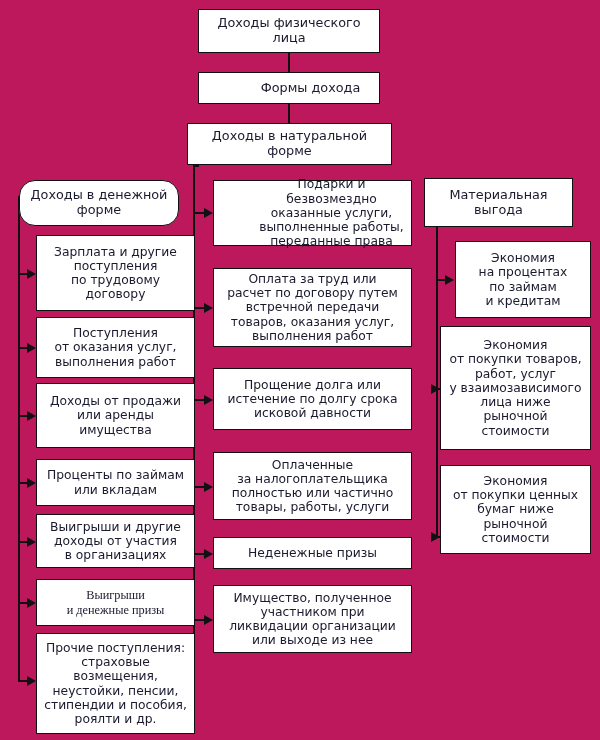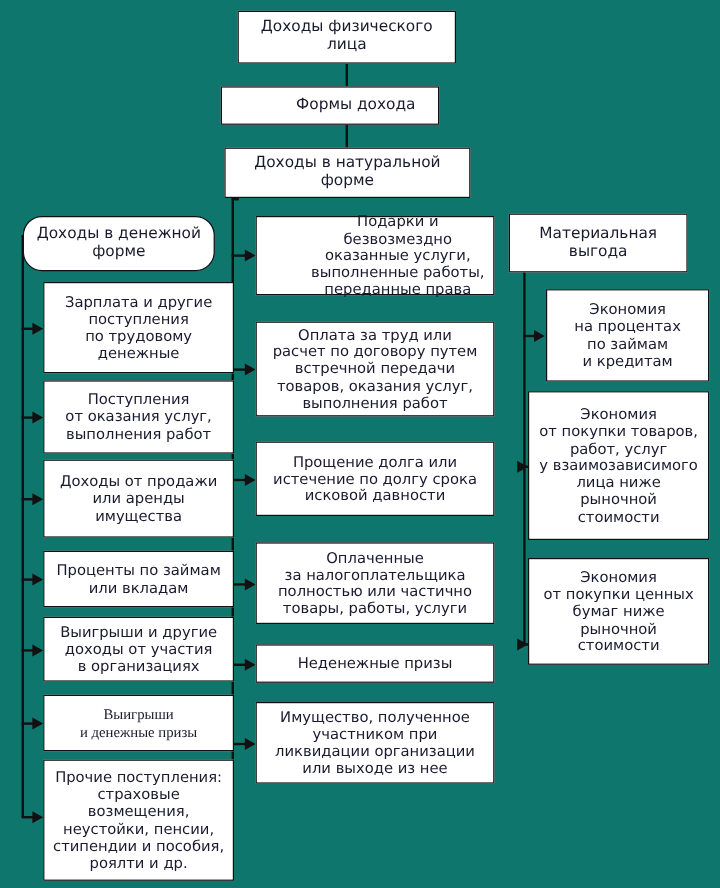--- a/index.html
+++ b/index.html
@@ -5,21 +5,21 @@
 <style>
   html, body {
     margin: 0;
     padding: 0;
     background: #ffffff;
   }
   #diagram {
     position: relative;
     width: 600px;
     height: 740px;
-    background: #0f766e;
+    background: #be185d;
     font-family: "DejaVu Sans", "Liberation Sans", sans-serif;
     overflow: hidden;
   }
   .node {
     position: absolute;
     box-sizing: border-box;
     border: 1.6px solid #111111;
     background: #ffffff;
     color: #1a1a2e;
     display: flex;
@@ -53,21 +53,21 @@
 </head>
 <body>
 
 <div id="diagram">
 
   <div class="node big" style="left:198px; top:9px; width:182px; height:44px;">Доходы физического
 лица</div>
 
   <div class="line vline" style="left:288px; top:53px; height:19px;"></div>
 
-  <div class="node big" style="left:184px; top:72px; width:182px; height:32px;padding-left:47px;">Формы дохода</div>
+  <div class="node big" style="left:198px; top:72px; width:182px; height:32px;padding-left:47px;">Формы дохода</div>
 
   <div class="line vline" style="left:288px; top:104px; height:19px;"></div>
 
   <div class="node big" style="left:187px; top:123px; width:205px; height:42px;">Доходы в натуральной
 форме</div>
 
   <div class="node big" style="left:19px; top:180px; width:160px; height:46px;border-radius:16px;">Доходы в денежной
 форме</div>
 
   <div class="node big" style="left:424px; top:178px; width:149px; height:49px;">Материальная
@@ -114,21 +114,21 @@
 или выходе из нее</div>
   <div class="line hline" style="left:193px; top:619px; width:12px;"></div>
   <div class="arrow" style="left:204px; top:615px;"></div>
 
   <div class="line vline" style="left:18px; top:196px; height:485px;"></div>
   <div class="line hline" style="left:18px; top:196px; width:5px;"></div>
 
   <div class="node" style="left:36px; top:235px; width:159px; height:76px;">Зарплата и другие
 поступления
 по трудовому
-денежные</div>
+договору</div>
   <div class="line hline" style="left:18px; top:273px; width:11px;"></div>
   <div class="arrow" style="left:27px; top:269px;"></div>
 
   <div class="node" style="left:36px; top:317px; width:159px; height:61px;">Поступления
 от оказания услуг,
 выполнения работ</div>
   <div class="line hline" style="left:18px; top:347px; width:11px;"></div>
   <div class="arrow" style="left:27px; top:343px;"></div>
 
   <div class="node" style="left:36px; top:383px; width:159px; height:65px;">Доходы от продажи

